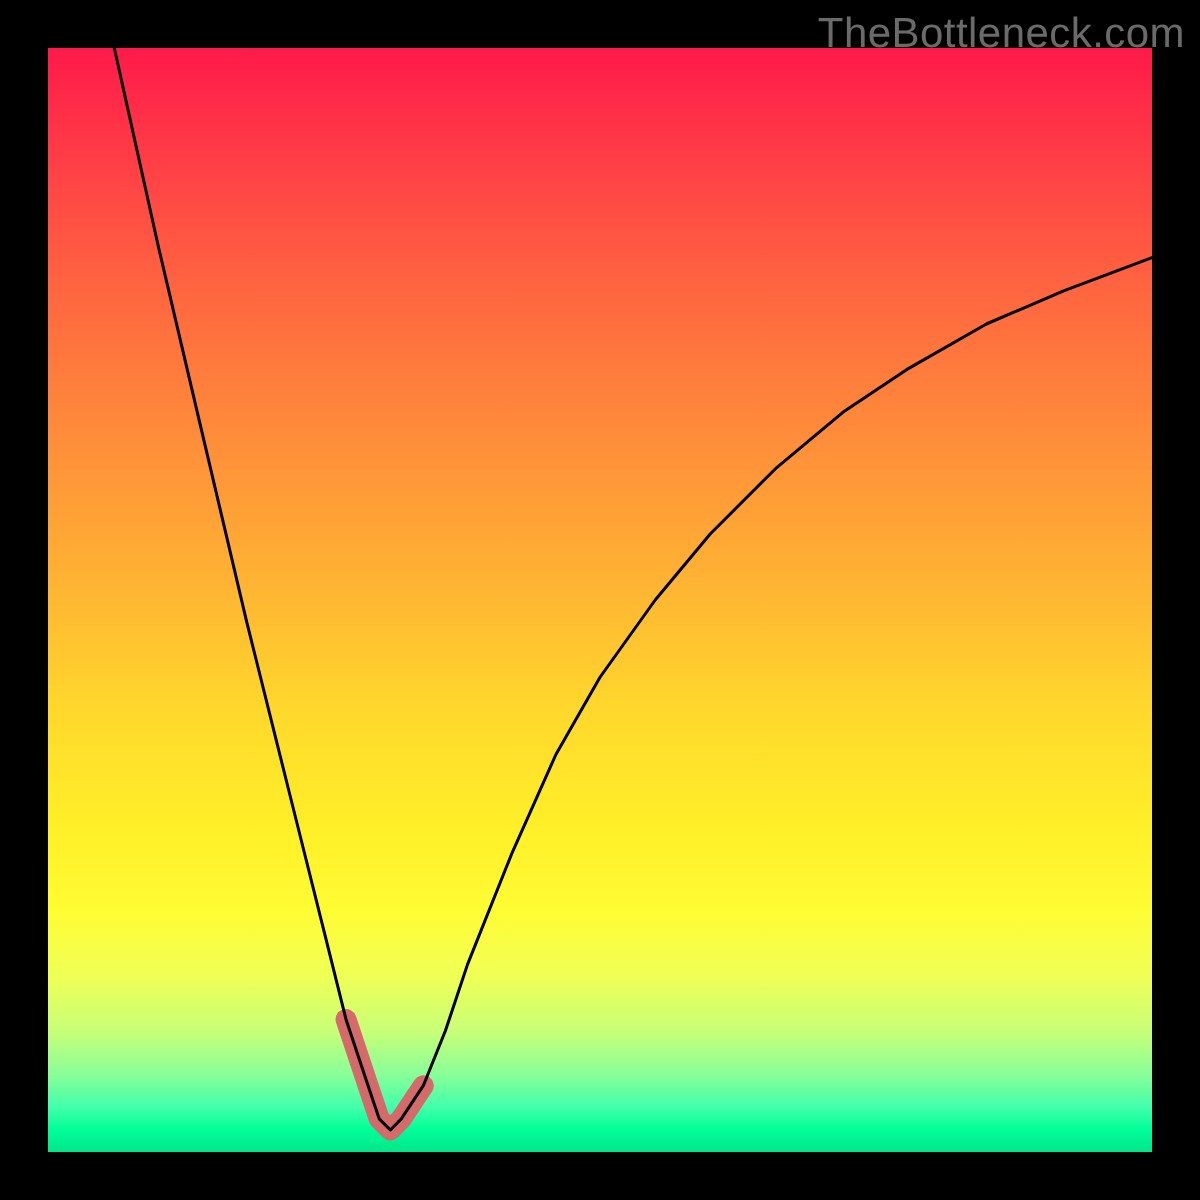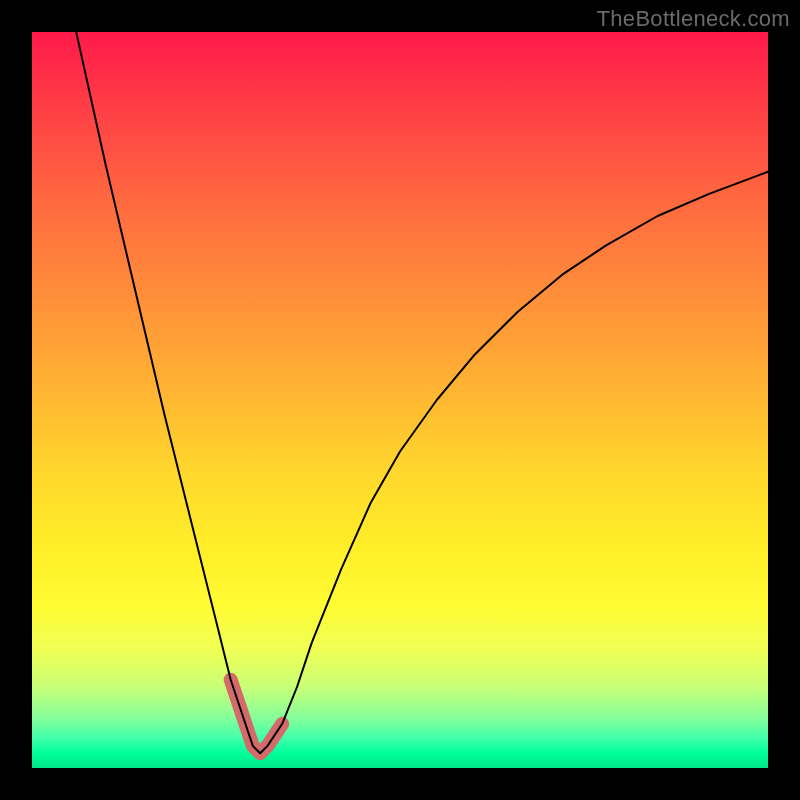--- a/index.html
+++ b/index.html
@@ -32,21 +32,21 @@
       #40ffaa 96%,
       #00ff99 98%,
       #00e688 100%
     );
   }
   .watermark {
     position: absolute;
     top: 6px;
     right: 10px;
     color: #6a6a6a;
-    font-size: 22px;
+    font-size: 28px;
     font-weight: 500;
     letter-spacing: 0.3px;
     z-index: 10;
   }
   svg.plot {
     position: absolute;
     left: 0;
     top: 0;
     width: 736px;
     height: 736px;

